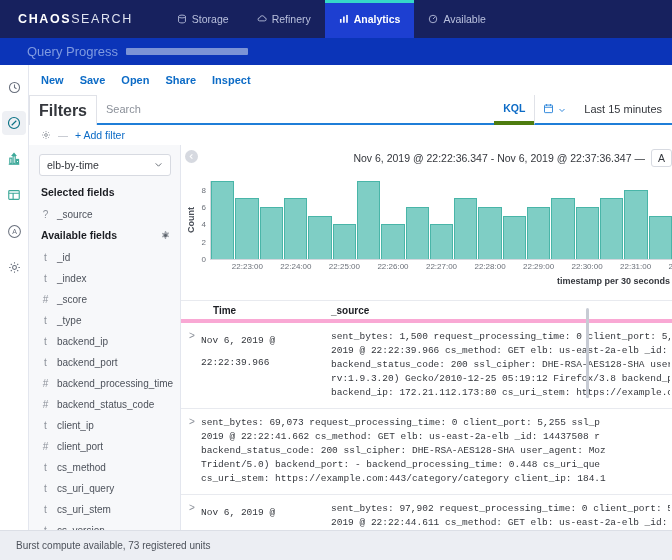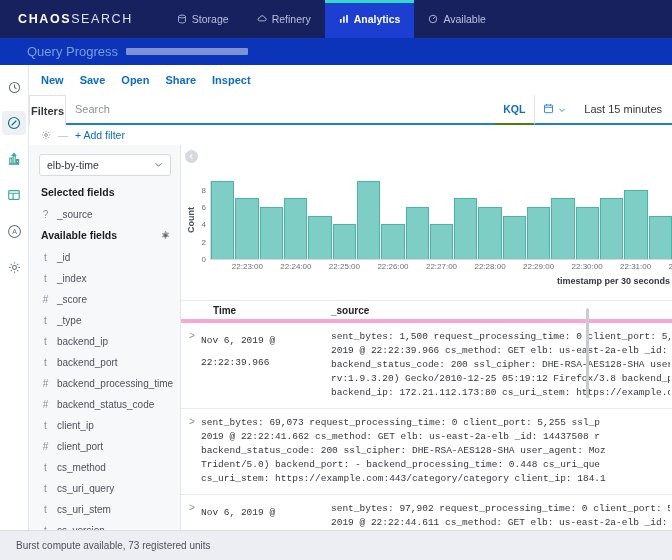--- a/index.html
+++ b/index.html
@@ -63,29 +63,29 @@
     background:#fff; display:flex; align-items:center; gap:16px; padding-left:12px;
   }
   .actions a { font-size:11px; color:#0c6bc6; font-weight:700; text-decoration:none; cursor:pointer; }
 
   
   .searchrow {
     position:absolute; left:29px; top:95px; width:643px; height:30px;
     background:#fff; display:flex; align-items:stretch;
   }
   .filterstab {
-    display:flex; align-items:center; padding:0 1px; font-size:11px; font-weight:700;
+    display:flex; align-items:center; padding:0 9px; font-size:16px; font-weight:700;
     color:#34373d; border:1px solid #e0e2e8; border-bottom:none; background:#fff; cursor:pointer;
   }
   .searchbox {
     flex:1; display:flex; align-items:center; border-bottom:2px solid #1f7ed8;
     padding-left:9px; cursor:text;
   }
   .searchbox .ph { font-size:11px; color:#8b9099; }
-  .kql { display:flex; align-items:center; padding:0 9px; font-size:10.5px; color:#0c6bc6; font-weight:600; cursor:pointer; border-bottom:2px solid #4d7c0f;}
+  .kql { display:flex; align-items:center; padding:0 9px; font-size:10.5px; color:#0c6bc6; font-weight:600; cursor:pointer; border-bottom:4px solid #4d7c0f;}
   .calwrap {
     display:flex; align-items:center; gap:4px; padding:0 8px;
     border-left:1px solid #e0e2e8; border-bottom:2px solid #1f7ed8; cursor:pointer; color:#1f7ed8;
   }
   .daterange {
     display:flex; align-items:center; padding:0 10px; font-size:11px; color:#34373d;
     border-bottom:2px solid #1f7ed8; white-space:nowrap; cursor:pointer;
   }
 
   
@@ -435,20 +435,24 @@
           <span>cs_version</span>
         </div>
     </div>
   </div>
 
   <div class="chartwrap">
     <div class="collapse">
       <svg width="7" height="7" viewBox="0 0 16 16" fill="none" stroke="#ffffff" stroke-width="2.4">
           <path d="M10 3L5 8l5 5"></path>
         </svg>
+    </div>
+    <div class="charthdr">
+      <span>Nov 6, 2019 @ 22:22:36.347 - Nov 6, 2019 @ 22:37:36.347 —</span>
+      <span class="autobtn">A</span>
     </div>
 
     <div class="ylab">
       <span>Count</span>
     </div>
     <div class="yticks">
         <div class="ytick" style="top: 100%;">0</div>
         <div class="ytick" style="top: 77.7778%;">2</div>
         <div class="ytick" style="top: 55.5556%;">4</div>
         <div class="ytick" style="top: 33.3333%;">6</div>

